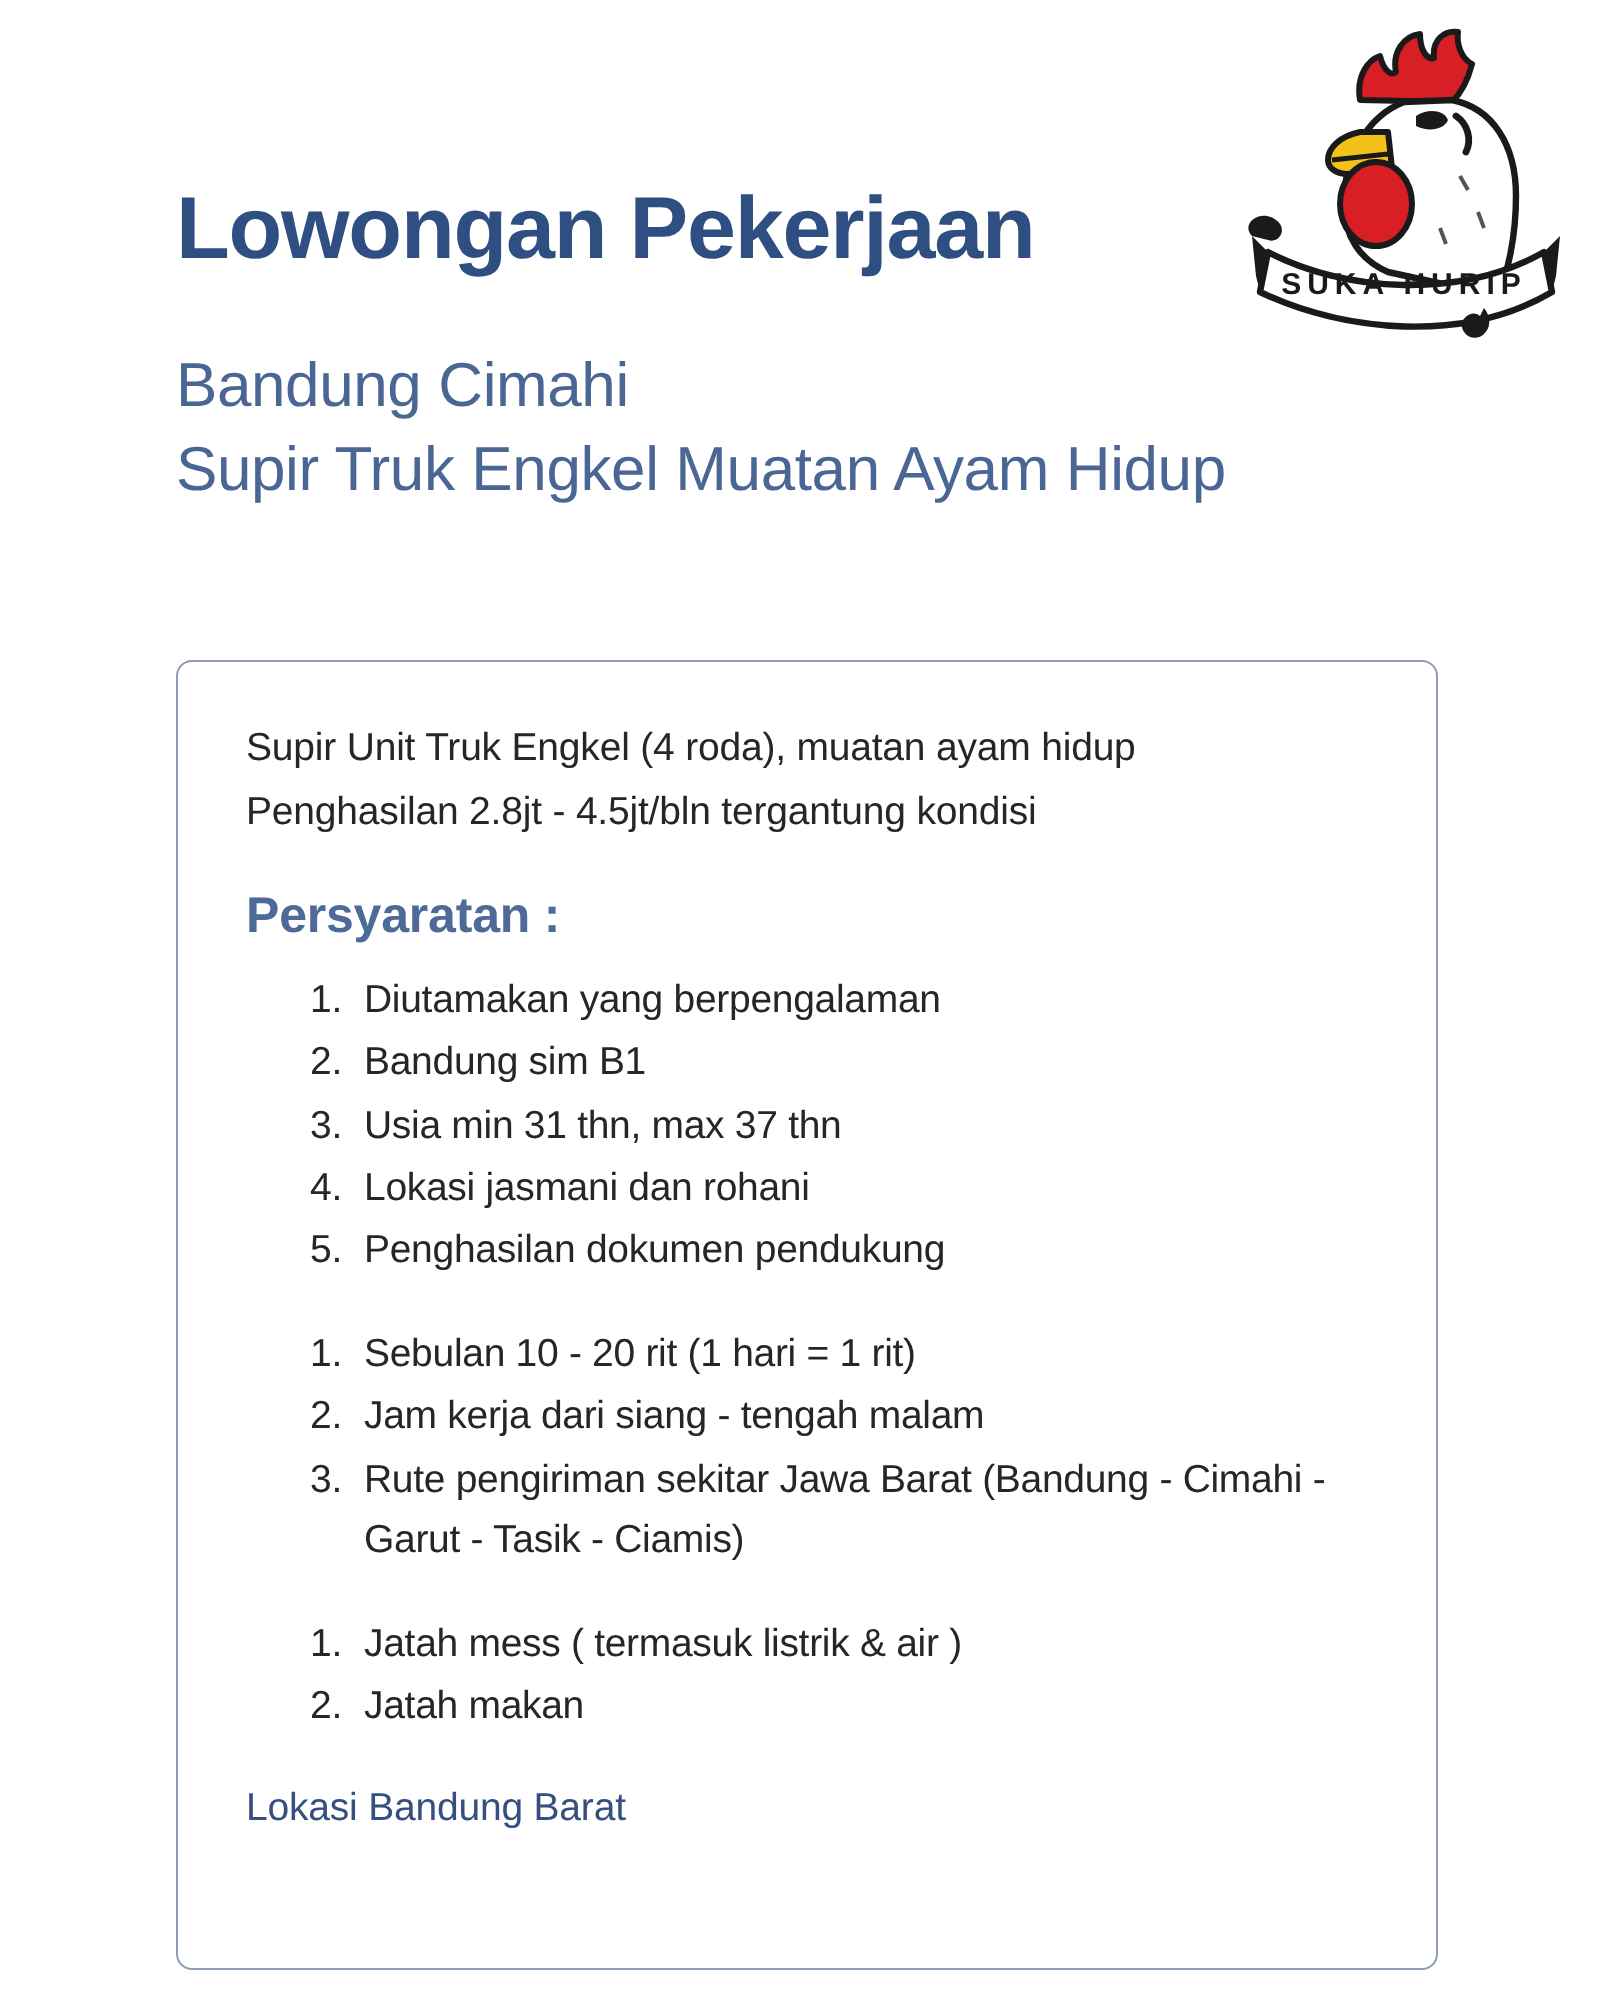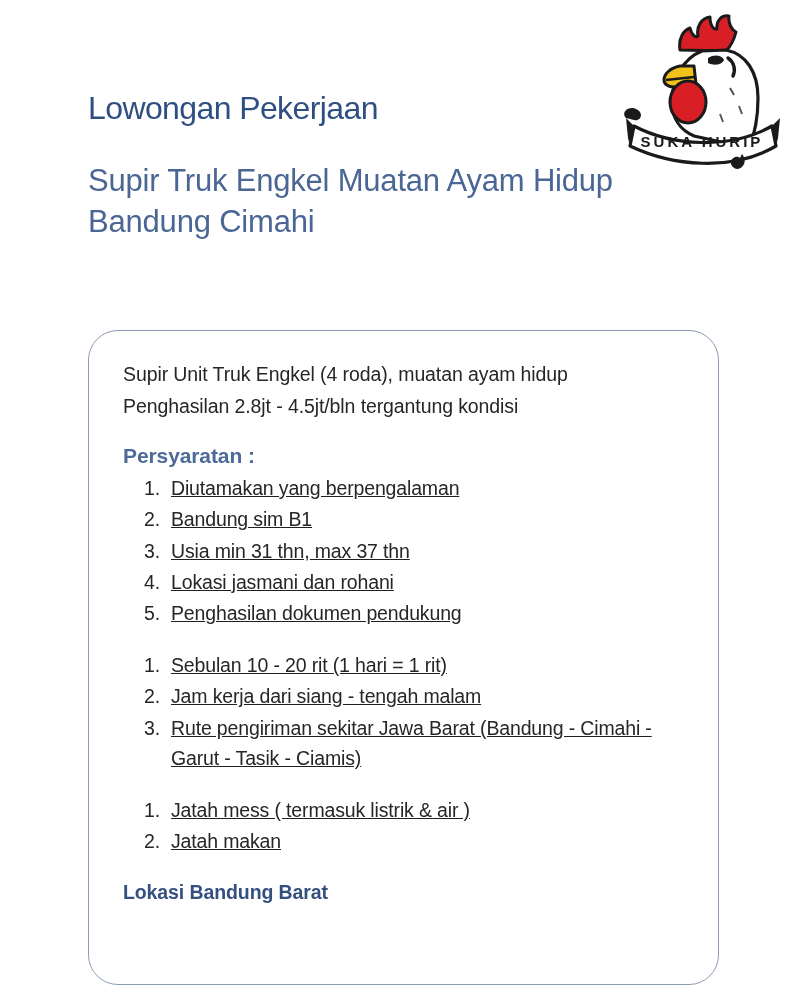--- a/index.html
+++ b/index.html
@@ -25,22 +25,22 @@
     height: 1000px;
     padding: 0;
   }
 
   .header {
     position: relative;
     padding: 92px 0 0 88px;
   }
 
   .main-title {
-    font-size: 32px;
-    font-weight: normal;
+    font-size: 44px;
+    font-weight: bold;
     letter-spacing: -0.6px;
     color: #2f4f82;
     line-height: 1.05;
     white-space: nowrap;
   }
 
   .subtitle {
     margin-top: 34px;
     font-size: 31px;
     font-weight: normal;
@@ -62,49 +62,48 @@
   .logo svg { display: block; width: 100%; height: 100%; }
 
   
   .card {
     position: absolute;
     left: 88px;
     top: 330px;
     width: 631px;
     height: 655px;
     border: 1.4px solid #8e9bb4;
-    border-radius: 30px;
+    border-radius: 8px;
     background: #ffffff;
     padding: 28px 34px 20px 34px;
   }
 
   .intro {
     font-size: 19.5px;
     line-height: 1.62;
     color: #262626;
     letter-spacing: -0.1px;
   }
   .intro .intro-line { display: block; }
 
   .section { margin-top: 22px; }
 
   .section-heading {
-    font-size: 21px;
+    font-size: 25px;
     font-weight: bold;
     color: #4d6a99;
     letter-spacing: -0.1px;
     margin-bottom: 5px;
   }
 
   .section-list {
     list-style: none;
     counter-reset: itm;
-    margin: 1px;
+    margin: 12px;
     padding: 0;
-    text-decoration: underline;
   }
 
   .section-list li {
     counter-increment: itm;
     position: relative;
     padding-left: 47px;
     font-size: 19.5px;
     line-height: 1.55;
     color: #262626;
     letter-spacing: -0.15px;
@@ -117,36 +116,36 @@
     left: 20px;
     top: 0;
     width: 24px;
     text-align: left;
     color: #262626;
   }
 
   .location {
     margin-top: 24px;
     font-size: 19.5px;
-    font-weight: bold;
+    font-weight: normal;
     color: #35507f;
     letter-spacing: -0.1px;
   }
 </style>
 </head>
 <body>
 
 <div class="poster">
 
   <div class="header">
     <h1 class="main-title">Lowongan Pekerjaan</h1>
 
     <div class="subtitle">
+      <span class="sub-line">Bandung Cimahi</span>
       <span class="sub-line">Supir Truk Engkel Muatan Ayam Hidup</span>
-      <span class="sub-line">Bandung Cimahi</span>
     </div>
   </div>
 
   <div class="logo">
     <svg viewBox="0 0 160 158" xmlns="http://www.w3.org/2000/svg" aria-hidden="true">
 
       <g>
         <path d="M58 36 C56 24 62 16 68 14 C70 22 74 24 76 22 C74 12 80 4 88 3
                  C88 12 92 16 95 15 C94 6 100 1 107 2 C106 10 110 16 114 18
                  C112 26 108 33 104 37 Z" fill="#d81f26" stroke="#1a1a1a" stroke-width="3" stroke-linejoin="round"></path>

